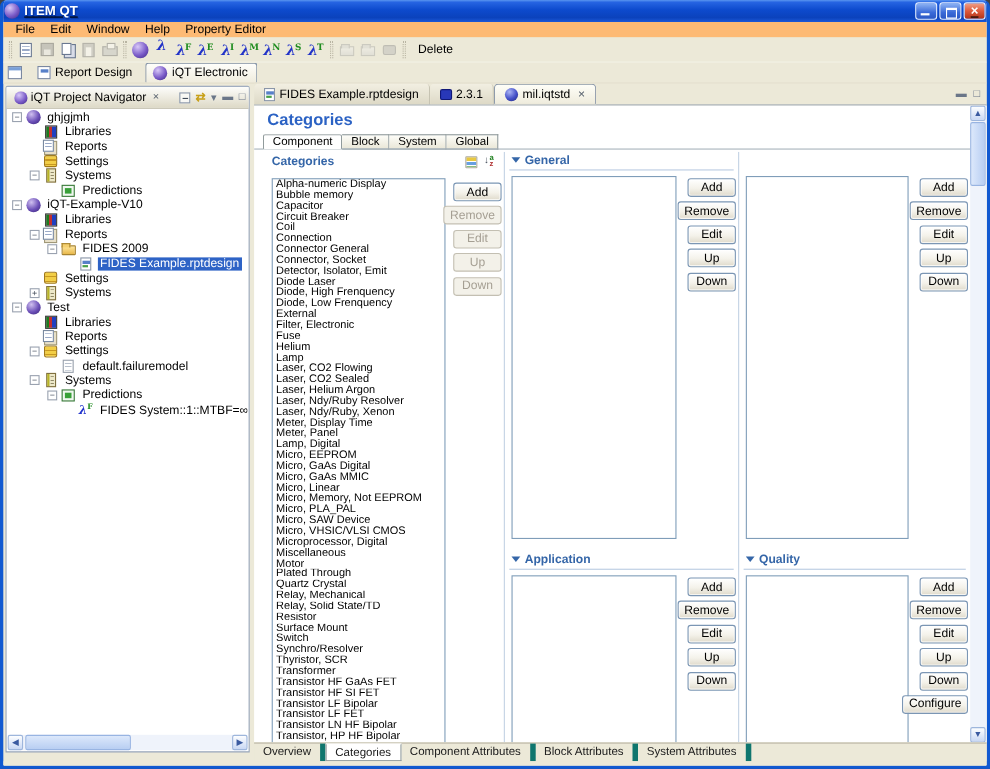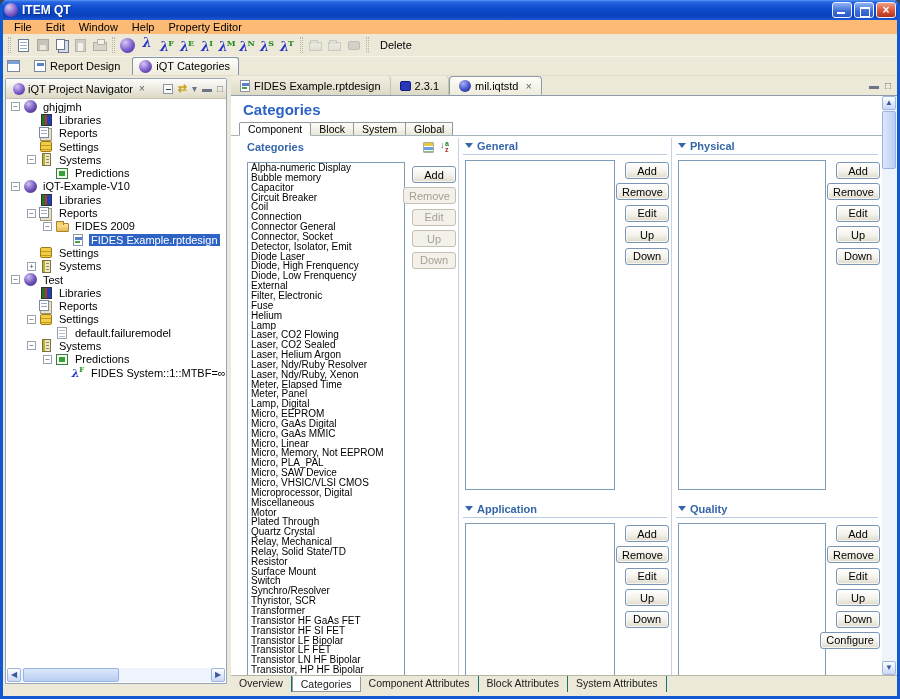--- a/index.html
+++ b/index.html
@@ -6,21 +6,21 @@
   html,body { width:900px; height:699px; overflow:hidden; background:#444; }
   body { font-family:"Liberation Sans", sans-serif; font-size:11px; color:#000; }
 
   .window { position:relative; width:900px; height:699px; background:#ECE9D8;
             border-left:3px solid #1159D1; border-right:3px solid #1159D1; border-bottom:3px solid #1159D1;
             border-radius:6px 6px 0 0; overflow:hidden; }
 
   
   .titlebar { position:absolute; left:-3px; right:-3px; top:0; height:20px;
     background:linear-gradient(180deg,#5A96F0 0%,#2664E2 10%,#0D4ACD 45%,#0B42BC 80%,#1C57D6 100%);
-    display:flex; align-items:center; padding:0 4px; border-radius:6px 6px 0 0; }
+    display:flex; align-items:center; padding:0 4px; border-radius:6px 6px 0 0;text-decoration:underline; }
   .app-icon { width:14px; height:14px; border-radius:50%;
     background:radial-gradient(circle at 35% 30%, #D8C8F8, #7A5BC8 55%, #3A2480); margin-right:4px; flex:none; }
   .title-text { color:#fff; font-weight:bold; font-size:12px; text-shadow:1px 1px 1px #00207088; flex:1; }
   .tb-ctrl { width:20px; height:16px; border-radius:3px; border:1px solid #E8F0FF; margin-left:2px;
     position:relative; flex:none; }
   .ctrl-min, .ctrl-restore { background:linear-gradient(180deg,#8FB4F4,#3A6AD8 60%,#2C58C4); }
   .ctrl-close { background:linear-gradient(180deg,#F0A088,#DD5A3C 50%,#B23418); color:#fff; font-weight:bold;
     font-size:12px; text-align:center; line-height:14px; }
   .ctrl-min::after { content:""; position:absolute; left:4px; bottom:3px; width:8px; height:2px; background:#fff; }
   .ctrl-restore::after { content:""; position:absolute; left:5px; top:4px; width:8px; height:7px;
@@ -190,21 +190,21 @@
   
   .evscroll { position:absolute; right:0; top:0; bottom:0; width:15px; background:#EFF3FB; }
   .evscroll .sb-up { position:absolute; top:0; left:0; }
   .evscroll .sb-down { position:absolute; bottom:0; left:0; }
   .ev-thumb { position:absolute; left:0; top:15px; width:14px; height:58px;
     background:linear-gradient(90deg,#DCE8FB,#B8CEF2); border:1px solid #98B4E2; border-radius:2px; }
 
   
   .btabs { position:absolute; left:0; right:0; bottom:0; height:17px; background:#ECE9D8; display:flex;
     border-top:1px solid #B8B4A2; }
-  .btab { padding:0 8px; font-size:10.5px; line-height:15px; border-right:1px solid #0f766e; color:#202020; }
+  .btab { padding:0 8px; font-size:10.5px; line-height:15px; border-right:5px solid #0f766e; color:#202020; }
   .btab.selected { background:#fff; border:1px solid #919B9C; border-top:1px solid #fff; font-weight:normal; }
 
   .statusbar { position:absolute; left:0; right:0; bottom:0; height:4px; background:#ECE9D8; }
 </style>
 </head>
 <body>
 
 <div class="window">
 
   <div class="titlebar">
@@ -270,21 +270,21 @@
 
   <div class="perspbar">
     <span class="persp-switch-icon"></span>
     <span id="persp-buttons" style="display:flex;">
         <span class="persp-btn">
           <span class="report-design-icon"></span>
           <span>Report Design</span>
         </span>
         <span class="persp-btn active">
           <span class="iqt-icon"></span>
-          <span>iQT Categories</span>
+          <span>iQT Electronic</span>
         </span>
       </span>
   </div>
 
   <div class="navigator">
     <div class="nav-header">
       <span class="nav-tab">
         <span class="iqt-icon" style="width:12px;height:12px;"></span>
         <span>iQT Project Navigator</span>
         <span class="nav-close">×</span>
@@ -512,21 +512,21 @@
               <div class="lrow">External</div>
               <div class="lrow">Filter, Electronic</div>
               <div class="lrow">Fuse</div>
               <div class="lrow">Helium</div>
               <div class="lrow">Lamp</div>
               <div class="lrow">Laser, CO2 Flowing</div>
               <div class="lrow">Laser, CO2 Sealed</div>
               <div class="lrow">Laser, Helium Argon</div>
               <div class="lrow">Laser, Ndy/Ruby Resolver</div>
               <div class="lrow">Laser, Ndy/Ruby, Xenon</div>
-              <div class="lrow">Meter, Elapsed Time</div>
+              <div class="lrow">Meter, Display Time</div>
               <div class="lrow">Meter, Panel</div>
               <div class="lrow">Lamp, Digital</div>
               <div class="lrow">Micro, EEPROM</div>
               <div class="lrow">Micro, GaAs Digital</div>
               <div class="lrow">Micro, GaAs MMIC</div>
               <div class="lrow">Micro, Linear</div>
               <div class="lrow">Micro, Memory, Not EEPROM</div>
               <div class="lrow">Micro, PLA_PAL</div>
               <div class="lrow">Micro, SAW Device</div>
               <div class="lrow">Micro, VHSIC/VLSI CMOS</div>
@@ -585,24 +585,20 @@
                 <button class="xpbtn">Remove</button>
                 <button class="xpbtn">Edit</button>
                 <button class="xpbtn">Up</button>
                 <button class="xpbtn">Down</button>
               </div>
           </div>
         </div>
 
         <div class="gcol gcol3">
           <div class="section sec-top">
-            <div class="sec-header">
-              <span class="sec-arrow"></span>
-              <span class="sec-title">Physical</span>
-            </div>
             <div class="listbox sec-list"></div>
             <div class="btncol sec-btncol">
                 <button class="xpbtn">Add</button>
                 <button class="xpbtn">Remove</button>
                 <button class="xpbtn">Edit</button>
                 <button class="xpbtn">Up</button>
                 <button class="xpbtn">Down</button>
               </div>
           </div>
           <div class="section sec-bottom">

